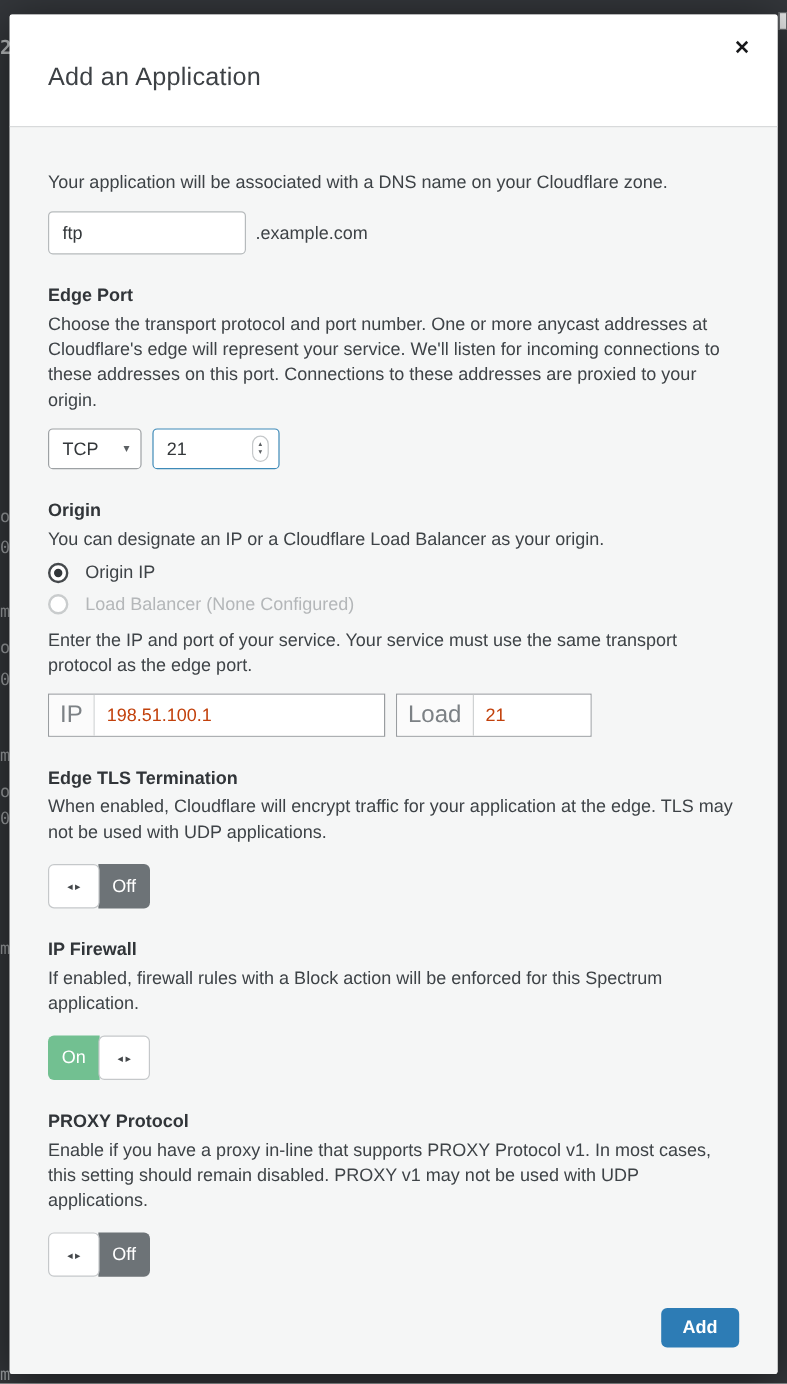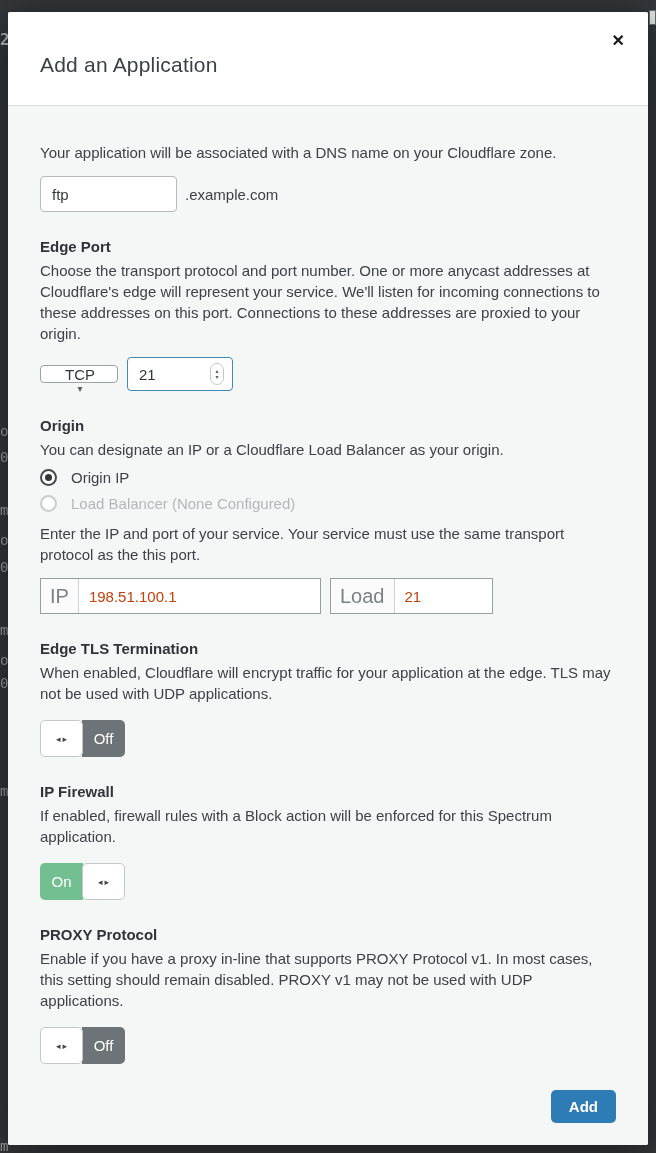--- a/index.html
+++ b/index.html
@@ -69,29 +69,29 @@
 
   .control-row { display:flex; align-items:center; margin-top:13px; }
 
   .text-input {
     height:36px; border:1px solid #b6babc; border-radius:4px;
     background:#fff; padding:0 11px;
     font-size:15px; color:#33373a;
     font-family:"Liberation Sans", sans-serif;
     outline:none;
   }
-  .domain-input { width:137px; }
+  .domain-input { width:165px; }
   .domain-suffix { font-size:15px; color:#3e4347; margin-left:8px; }
 
   .select-box {
-    width:78px; height:18px;
+    width:78px; height:34px;
     border:1px solid #9da1a4; border-radius:4px; background:#fff;
     display:flex; align-items:center; justify-content:space-between;
     padding:0 9px 0 11px;
-    font-size:15px; color:#33373a; cursor:pointer;flex-direction:column;
+    font-size:15px; color:#33373a; cursor:pointer;
   }
   .select-chevron { font-size:10px; color:#5c6063; }
 
   .number-input-wrap {
     width:106px; height:34px; margin-left:9px;
     border:1px solid #3e8ab8; border-radius:4px; background:#fff;
     display:flex; align-items:center;
     padding:0 8px 0 11px;
   }
   .number-value { flex:1; font-size:15px; color:#33373a; }
@@ -236,21 +236,21 @@
           <span class="radio-dot"></span>
         </span>
         <span>Origin IP</span>
       </div>
 
       <div class="radio-row disabled">
         <span class="radio-circle"></span>
         <span>Load Balancer (None Configured)</span>
       </div>
 
-      <p class="section-desc origin-ip-desc">Enter the IP and port of your service. Your service must use the same transport protocol as the this port.</p>
+      <p class="section-desc origin-ip-desc">Enter the IP and port of your service. Your service must use the same transport protocol as the edge port.</p>
 
       <div class="control-row">
         <div class="input-group ip-group">
           <span class="input-prefix">IP</span>
           <input type="text" value="198.51.100.1" style="">
         </div>
         <div class="input-group port-group">
           <span class="input-prefix">Load</span>
           <input type="text" value="21" style="">
         </div>

